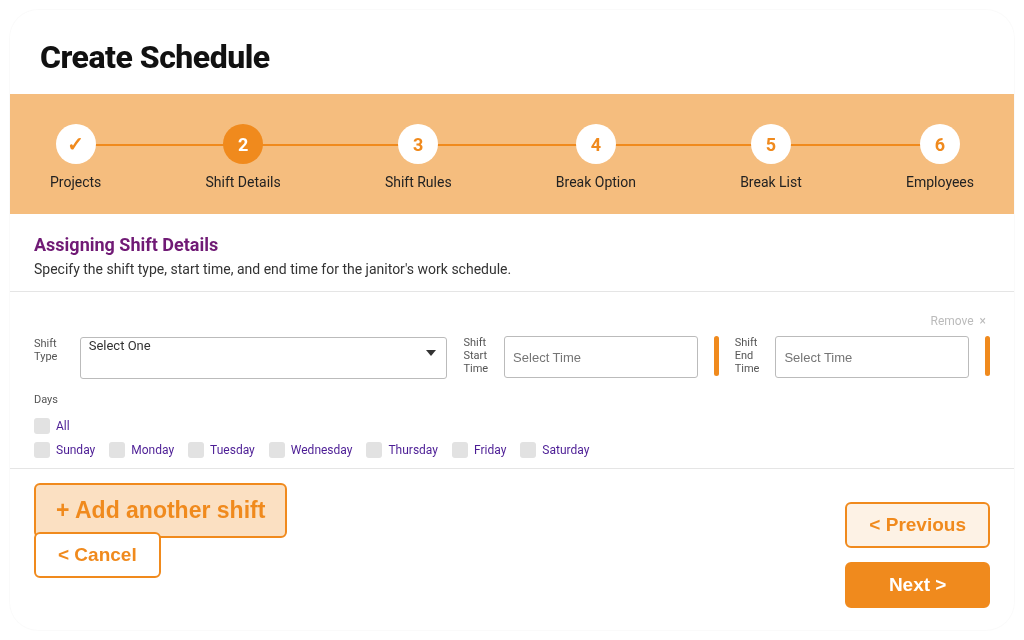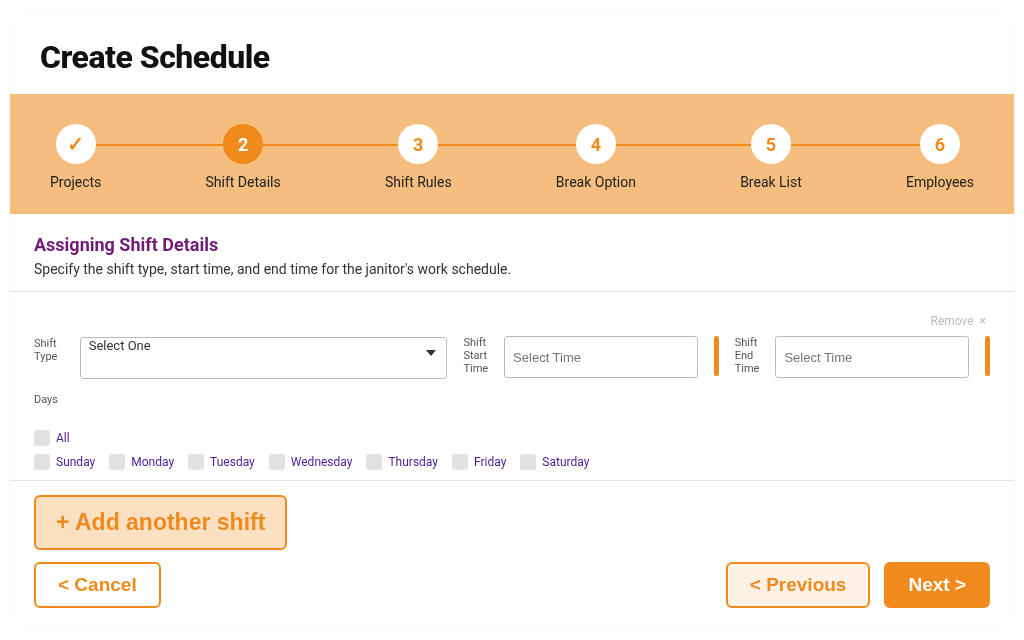--- a/index.html
+++ b/index.html
@@ -142,21 +142,21 @@
     padding: 0 9px;
     display: flex;
     align-items: center;
     cursor: pointer;
   }
   .ampm-opt.on { background: #f08a1d; color: #fff; }
   .ampm-opt.off { background: #f7ecdc; color: #7a6a55; }
   .days-label {
     font-size: 11px;
     color: #555;
-    margin-bottom: 24px;
+    margin-bottom: 12px;
   }
   .days-row {
     display: flex;
     gap: 14px;
     flex-wrap: wrap;
     margin-bottom: 8px;
   }
   .day {
     display: flex;
     align-items: center;
@@ -207,21 +207,21 @@
   }
   .btn-light {
     background: #fdf2e5;
     color: #f08a1d;
   }
   .btn-solid {
     background: #f08a1d;
     color: #fff;
     border-color: #f08a1d;
   }
-  .footer-right { display: flex; gap: 14px; }
+  .footer-right { display: flex; gap: 14px; flex-direction: column; }
   .check-icon { font-size: 20px; line-height: 1; }
 </style>
 </head>
 <body>
 
 <div class="card">
 
   <div class="header-title">Create Schedule</div>
 
   <div class="stepper">

